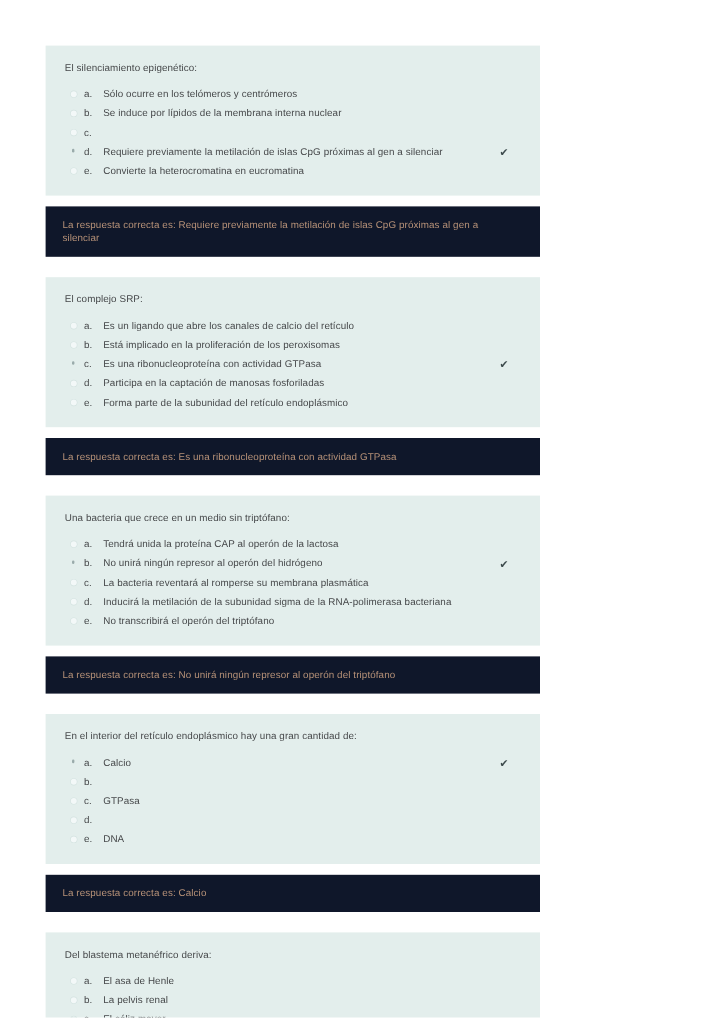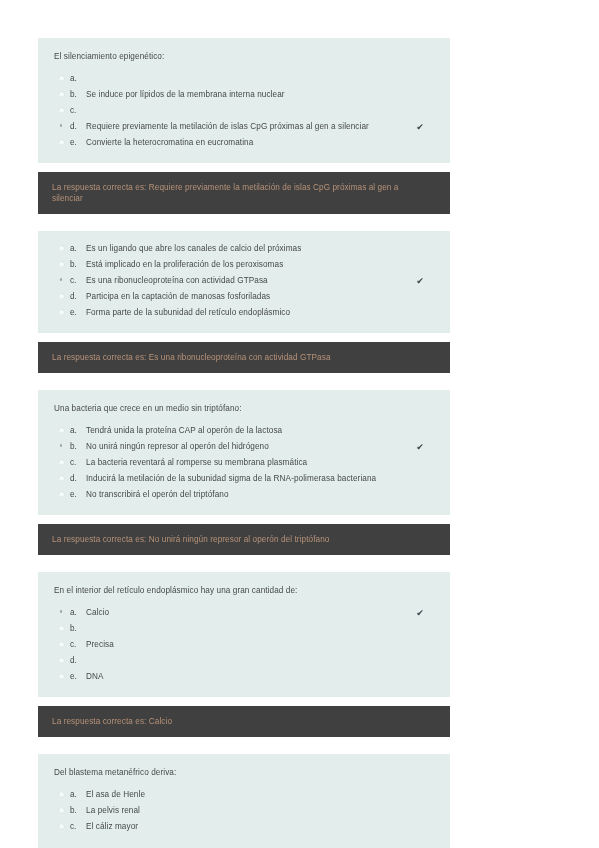--- a/index.html
+++ b/index.html
@@ -107,21 +107,21 @@
     right: 10px;
     top: 2px;
     width: 12px;
     text-align: center;
     font-size: 9px;
     line-height: 12px;
     color: #3c4a4c;
   }
 
   .feedback-block {
-    background: #404040;
+    background: #0f172a;
     margin: 9px 107px 0 38px;
     padding: 10px 28px 10px 14px;
     box-sizing: border-box;
     min-height: 29px;
   }
 
   .feedback-text {
     font-size: 8.2px;
     line-height: 11px;
     color: #b79278;
@@ -135,20 +135,21 @@
   <div class="quiz-list" id="quiz-list">
       <div class="question-block">
         <div class="question-body">
           <div class="question-text">El silenciamiento epigenético:</div>
           <div class="answer-list">
             <div class="answer-row">
               <span class="radio-cell">
                 <span class="radio-dot"></span>
               </span>
               <span class="answer-letter">a.</span>
+              <span class="answer-text">Sólo ocurre en los telómeros y centrómeros</span>
             </div>
             <div class="answer-row">
               <span class="radio-cell">
                 <span class="radio-dot"></span>
               </span>
               <span class="answer-letter">b.</span>
               <span class="answer-text">Se induce por lípidos de la membrana interna nuclear</span>
             </div>
             <div class="answer-row">
               <span class="radio-cell">
@@ -172,27 +173,28 @@
               <span class="answer-text">Convierte la heterocromatina en eucromatina</span>
             </div>
           </div>
         </div>
         <div class="feedback-block">
           <div class="feedback-text">La respuesta correcta es: Requiere previamente la metilación de islas CpG próximas al gen a silenciar</div>
         </div>
       </div>
       <div class="question-block">
         <div class="question-body">
-          <div class="answer-list">
-            <div class="answer-row">
-              <span class="radio-cell">
-                <span class="radio-dot"></span>
-              </span>
-              <span class="answer-letter">a.</span>
-              <span class="answer-text">Es un ligando que abre los canales de calcio del próximas</span>
+          <div class="question-text">El complejo SRP:</div>
+          <div class="answer-list">
+            <div class="answer-row">
+              <span class="radio-cell">
+                <span class="radio-dot"></span>
+              </span>
+              <span class="answer-letter">a.</span>
+              <span class="answer-text">Es un ligando que abre los canales de calcio del retículo</span>
             </div>
             <div class="answer-row">
               <span class="radio-cell">
                 <span class="radio-dot"></span>
               </span>
               <span class="answer-letter">b.</span>
               <span class="answer-text">Está implicado en la proliferación de los peroxisomas</span>
             </div>
             <div class="answer-row">
               <span class="radio-cell">
@@ -284,21 +286,21 @@
               <span class="radio-cell">
                 <span class="radio-dot"></span>
               </span>
               <span class="answer-letter">b.</span>
             </div>
             <div class="answer-row">
               <span class="radio-cell">
                 <span class="radio-dot"></span>
               </span>
               <span class="answer-letter">c.</span>
-              <span class="answer-text">Precisa</span>
+              <span class="answer-text">GTPasa</span>
             </div>
             <div class="answer-row">
               <span class="radio-cell">
                 <span class="radio-dot"></span>
               </span>
               <span class="answer-letter">d.</span>
             </div>
             <div class="answer-row">
               <span class="radio-cell">
                 <span class="radio-dot"></span>

